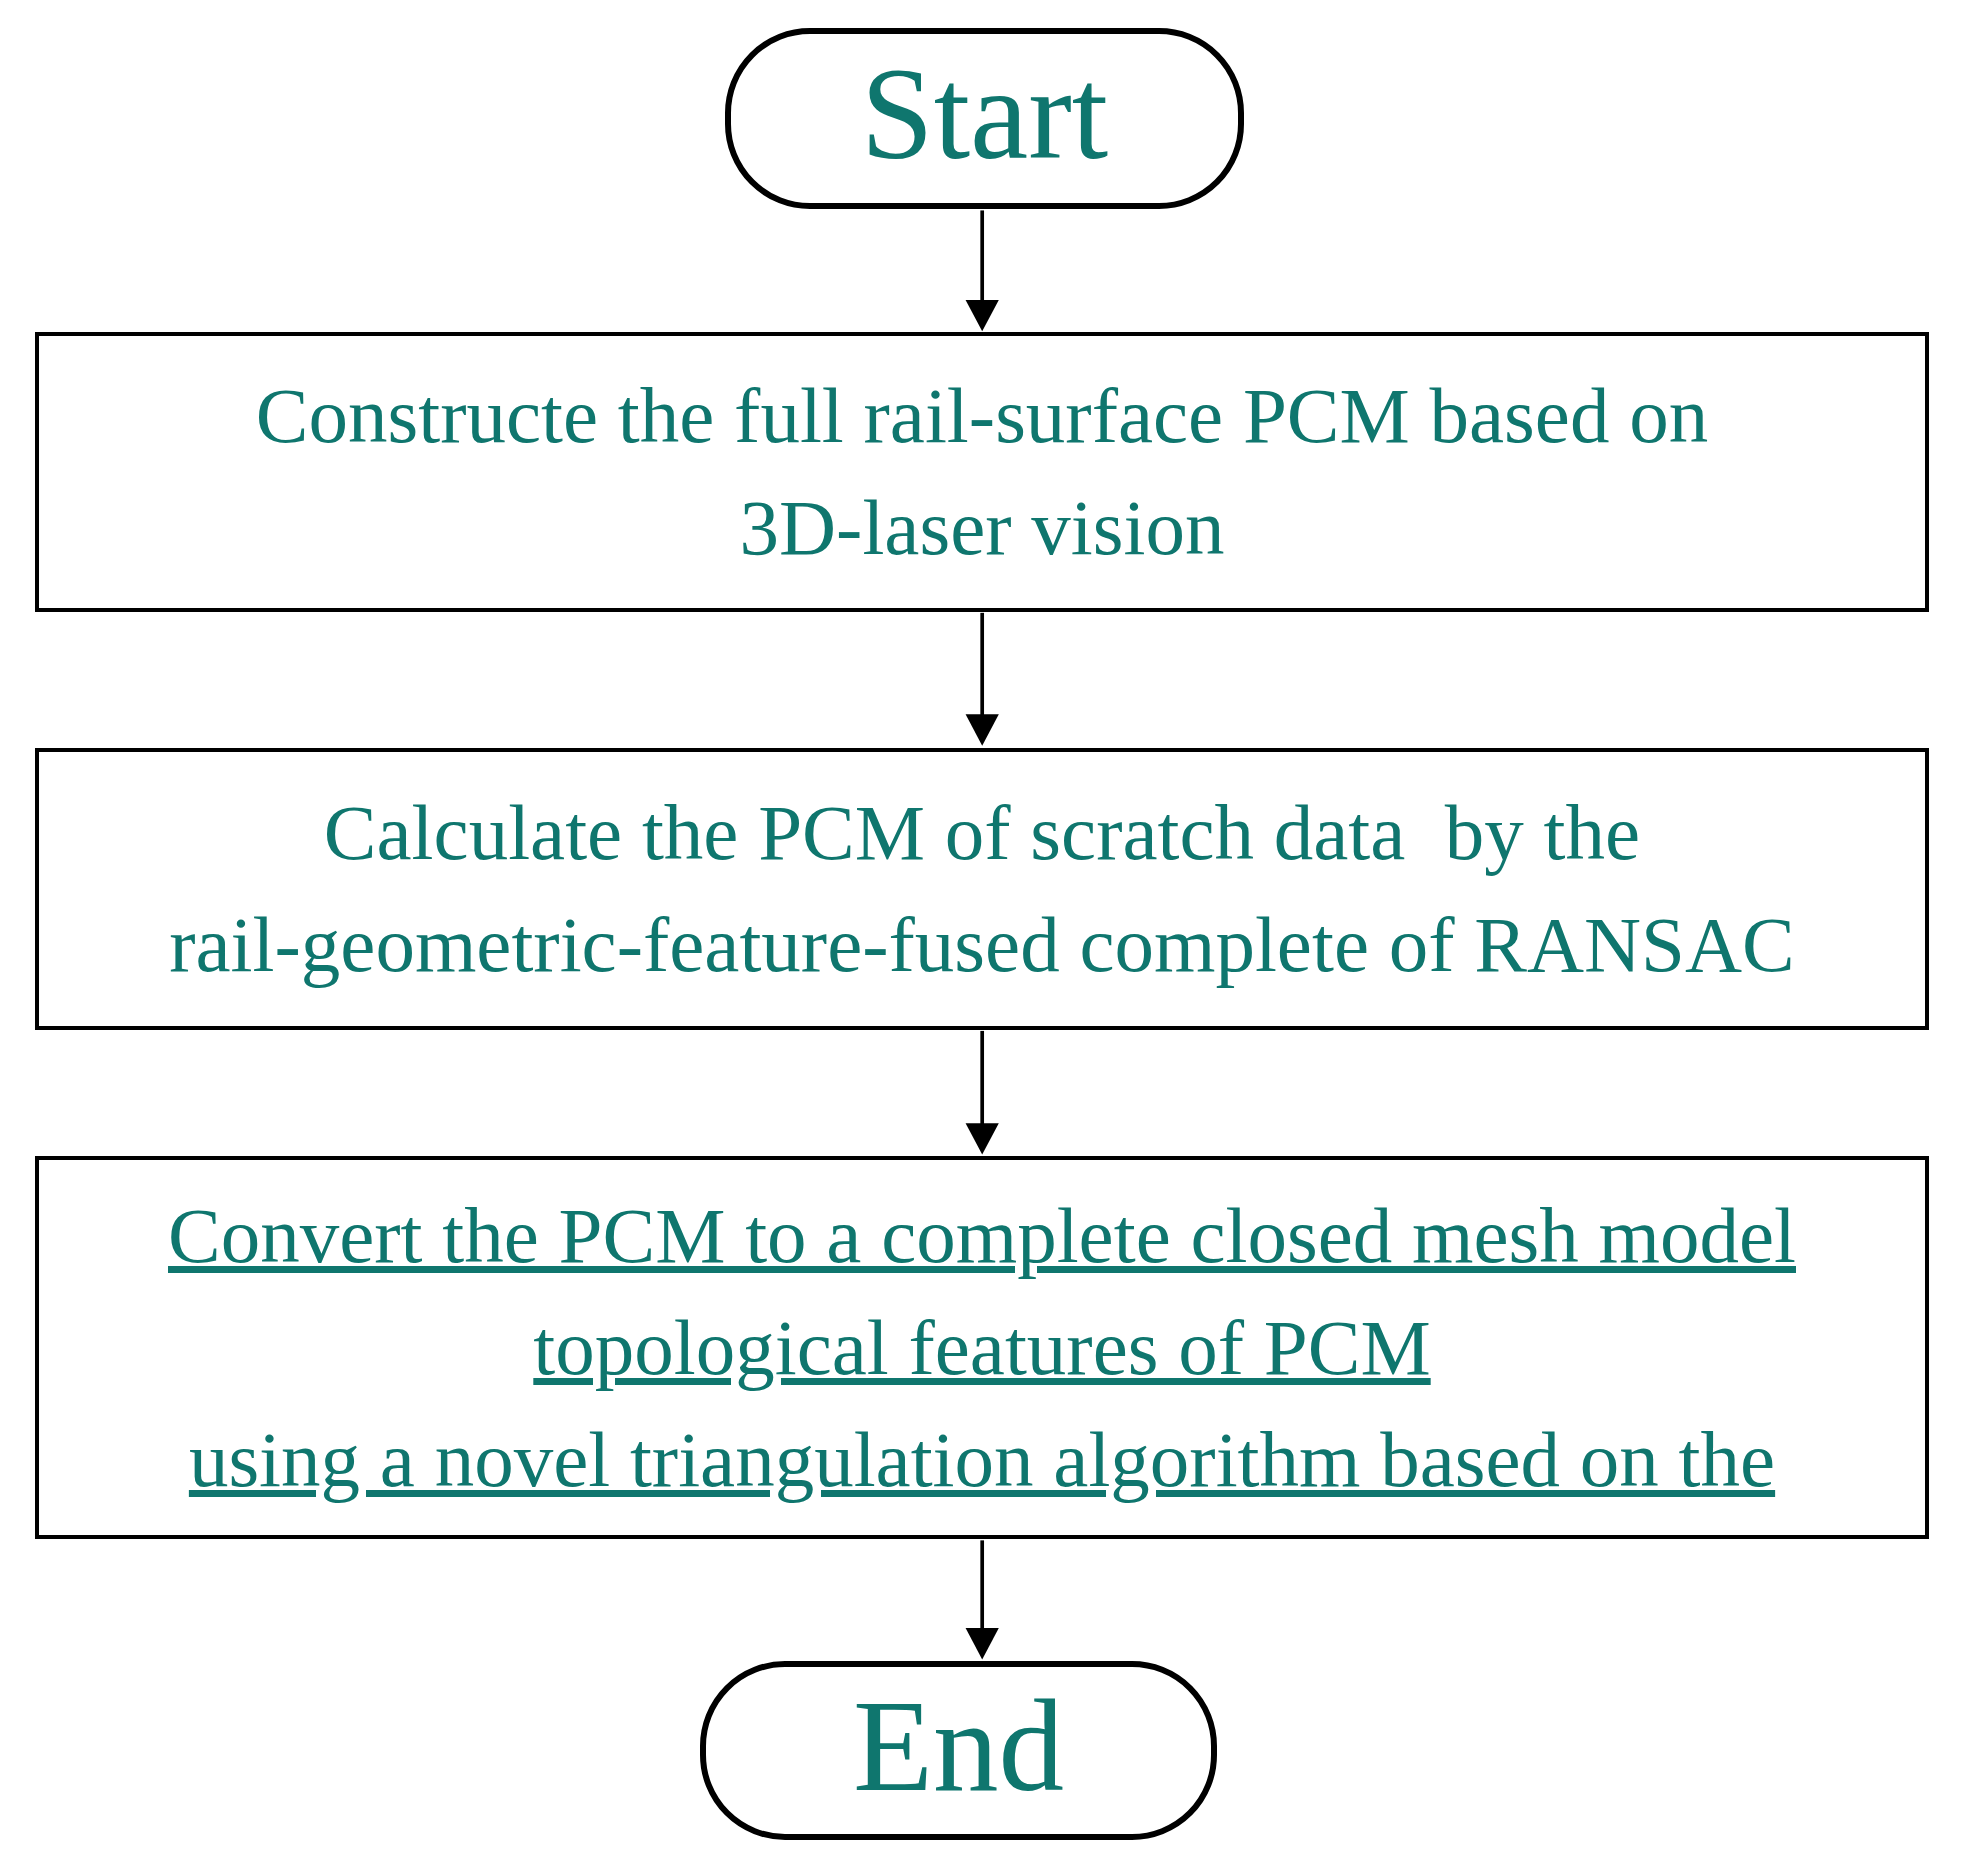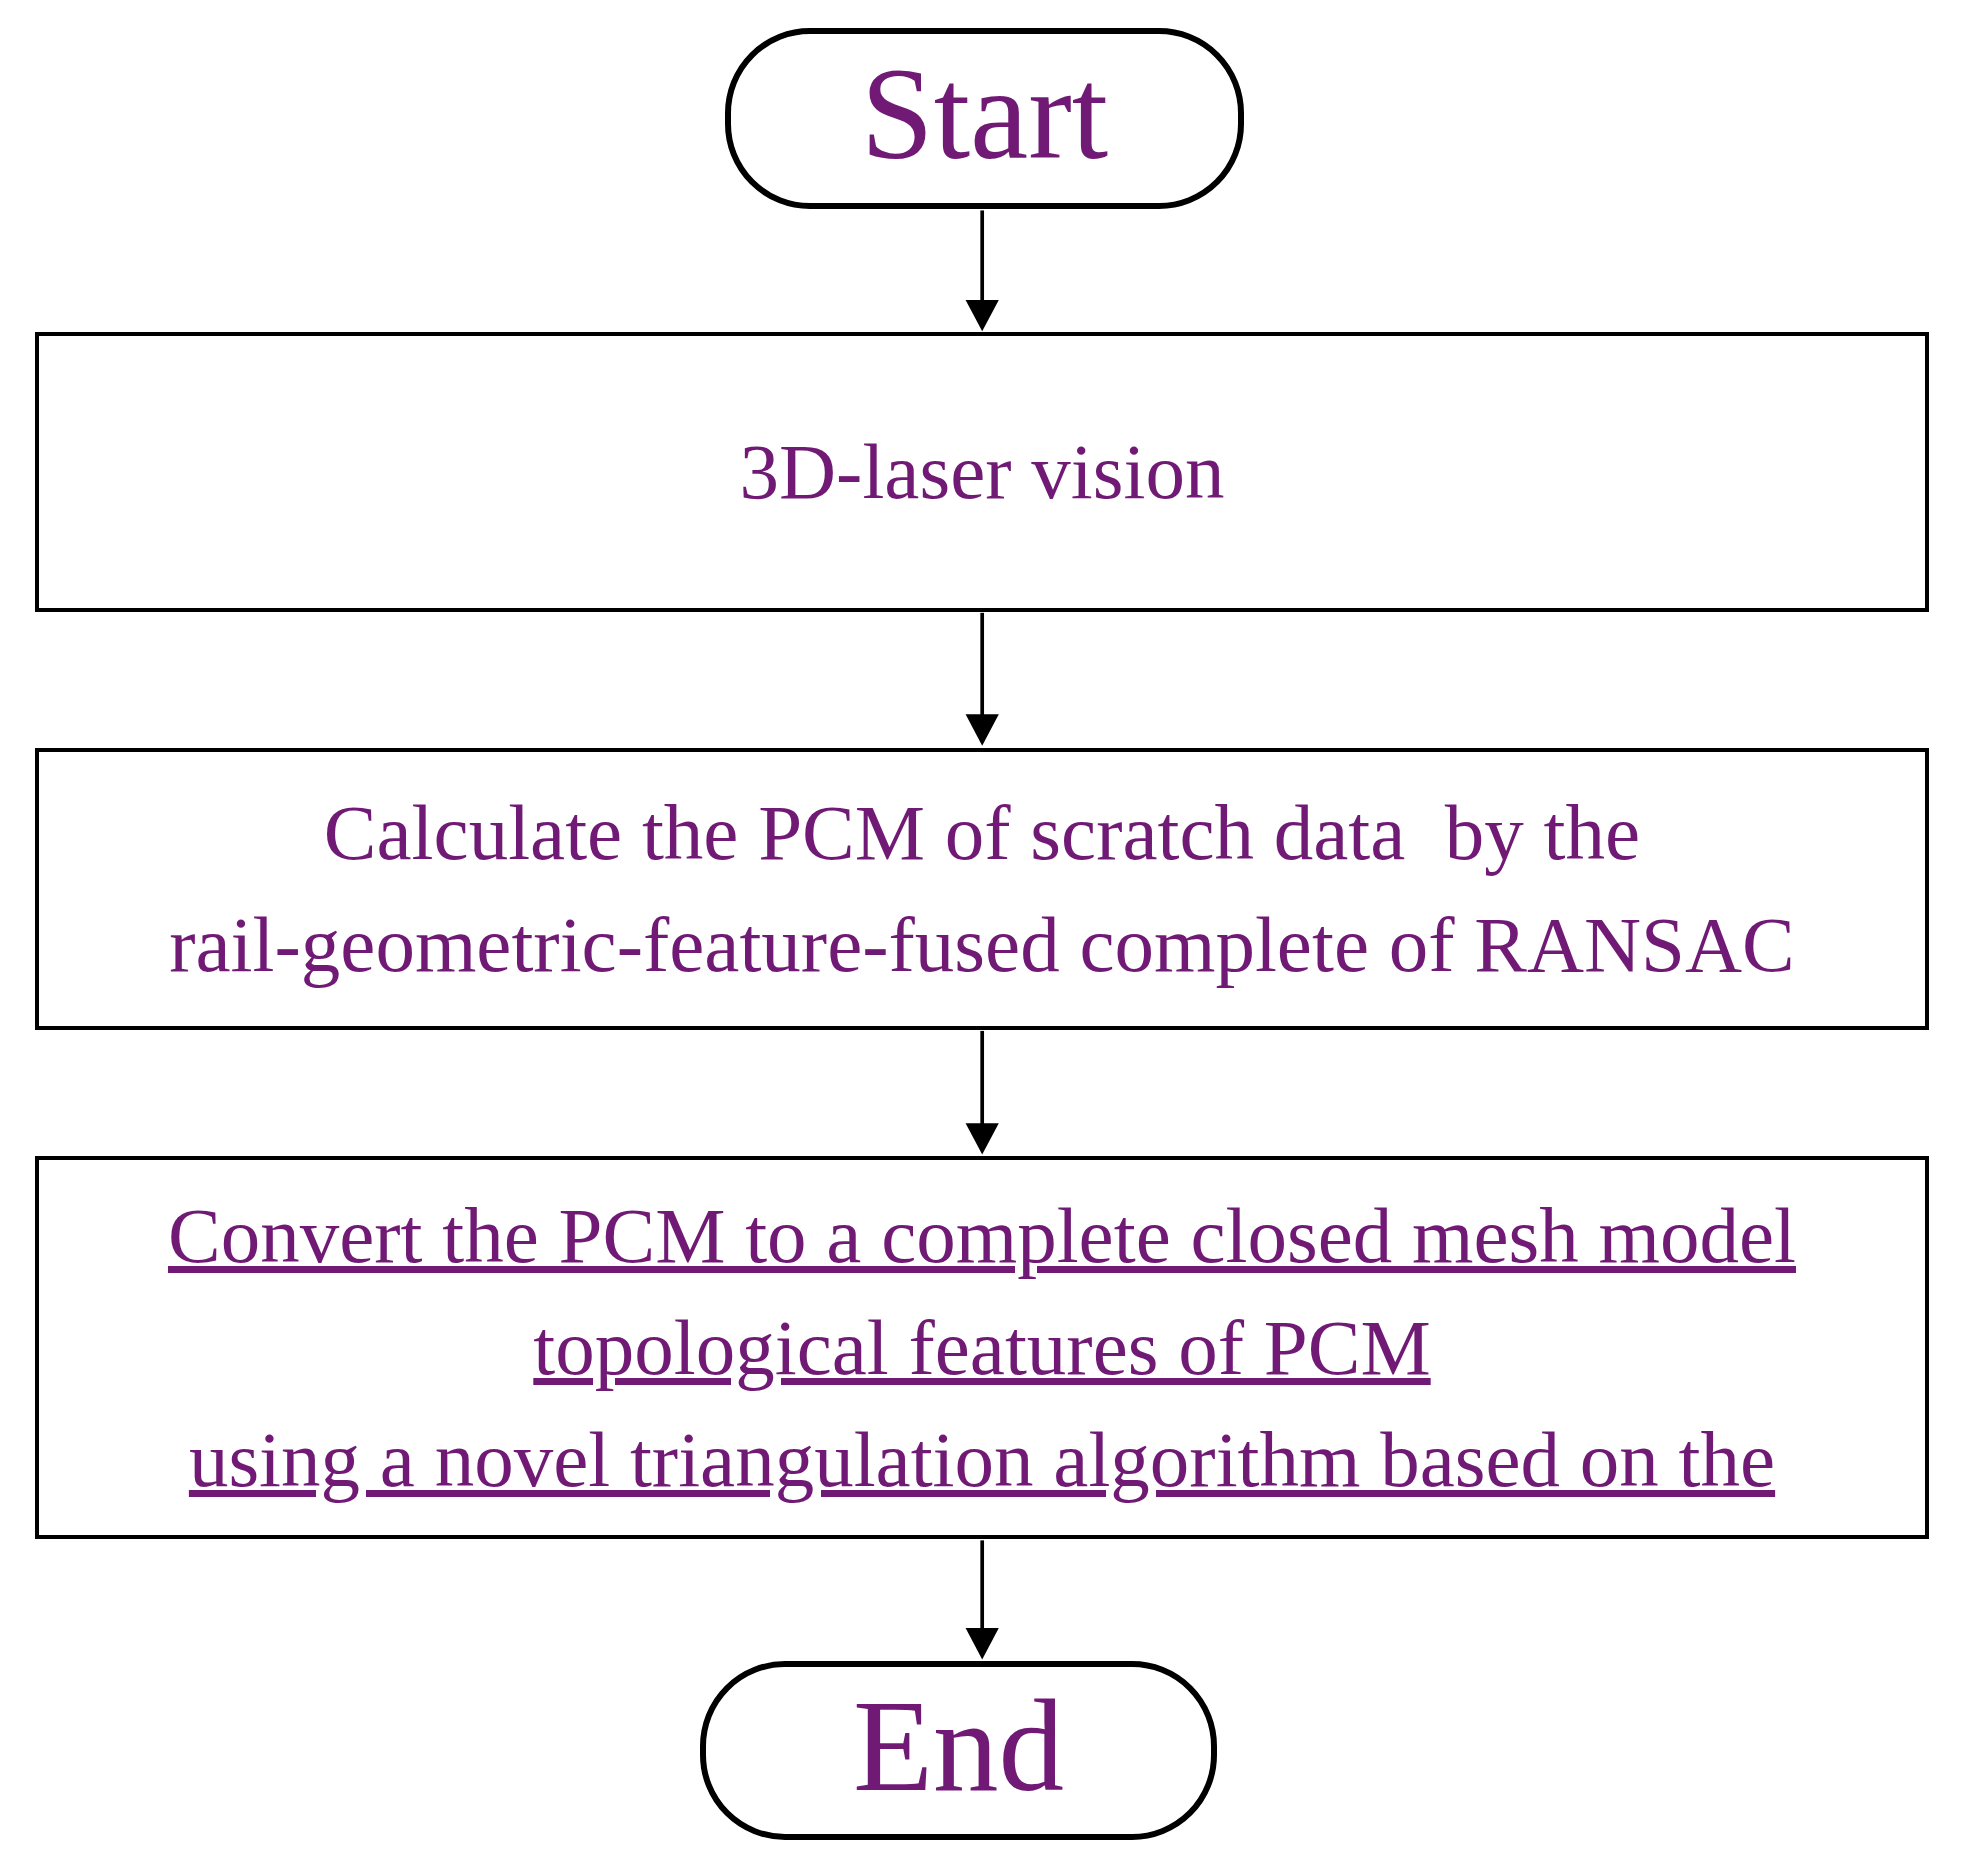--- a/index.html
+++ b/index.html
@@ -5,21 +5,21 @@
   html, body {
     margin: 0;
     padding: 0;
     background: #ffffff;
   }
   .canvas {
     position: relative;
     width: 1965px;
     height: 1868px;
     background: #ffffff;
-    color: #701a75;
+    color: #0f766e;
     font-family: "Liberation Serif", "DejaVu Serif", serif;
     overflow: hidden;
   }
   .connectors {
     position: absolute;
     left: 0;
     top: 0;
     width: 1969px;
     height: 1868px;
     pointer-events: none;
@@ -87,20 +87,21 @@
       <line x1="1064" y1="1669" x2="1064" y2="1769"></line>
       <polygon points="1064,1798 1046,1764 1082,1764"></polygon>
     </g>
   </svg>
 
   <div class="node terminator node-start">
     <span class="node-label">Start</span>
   </div>
 
   <div class="node process node-step1">
+    <div class="line">Constructe the full rail-surface PCM based on</div>
     <div class="line">3D-laser vision</div>
   </div>
 
   <div class="node process node-step2">
     <div class="line">Calculate the PCM of scratch data  by the</div>
     <div class="line">rail-geometric-feature-fused complete of RANSAC</div>
   </div>
 
   <div class="node process node-step3">
     <div class="line">Convert the PCM to a complete closed mesh model</div>

